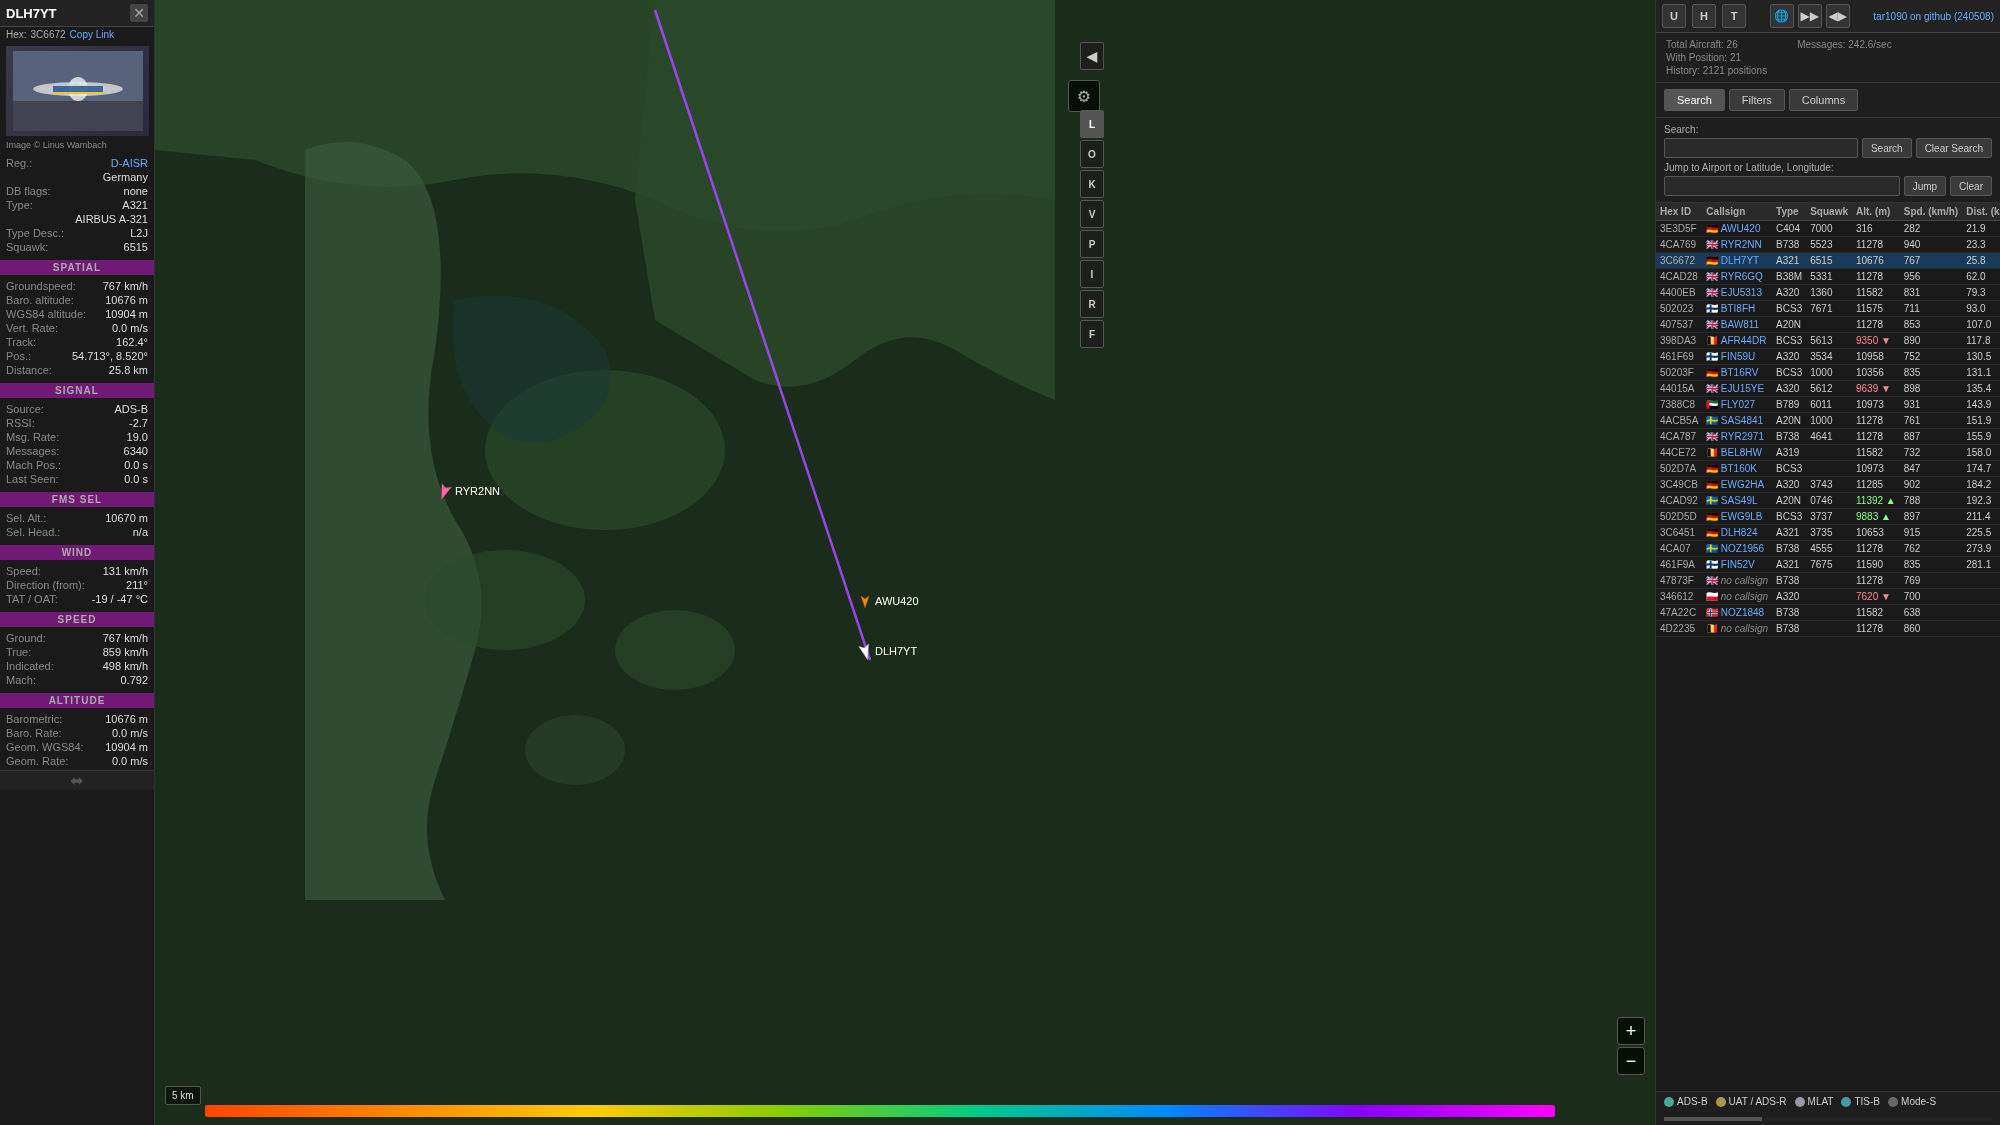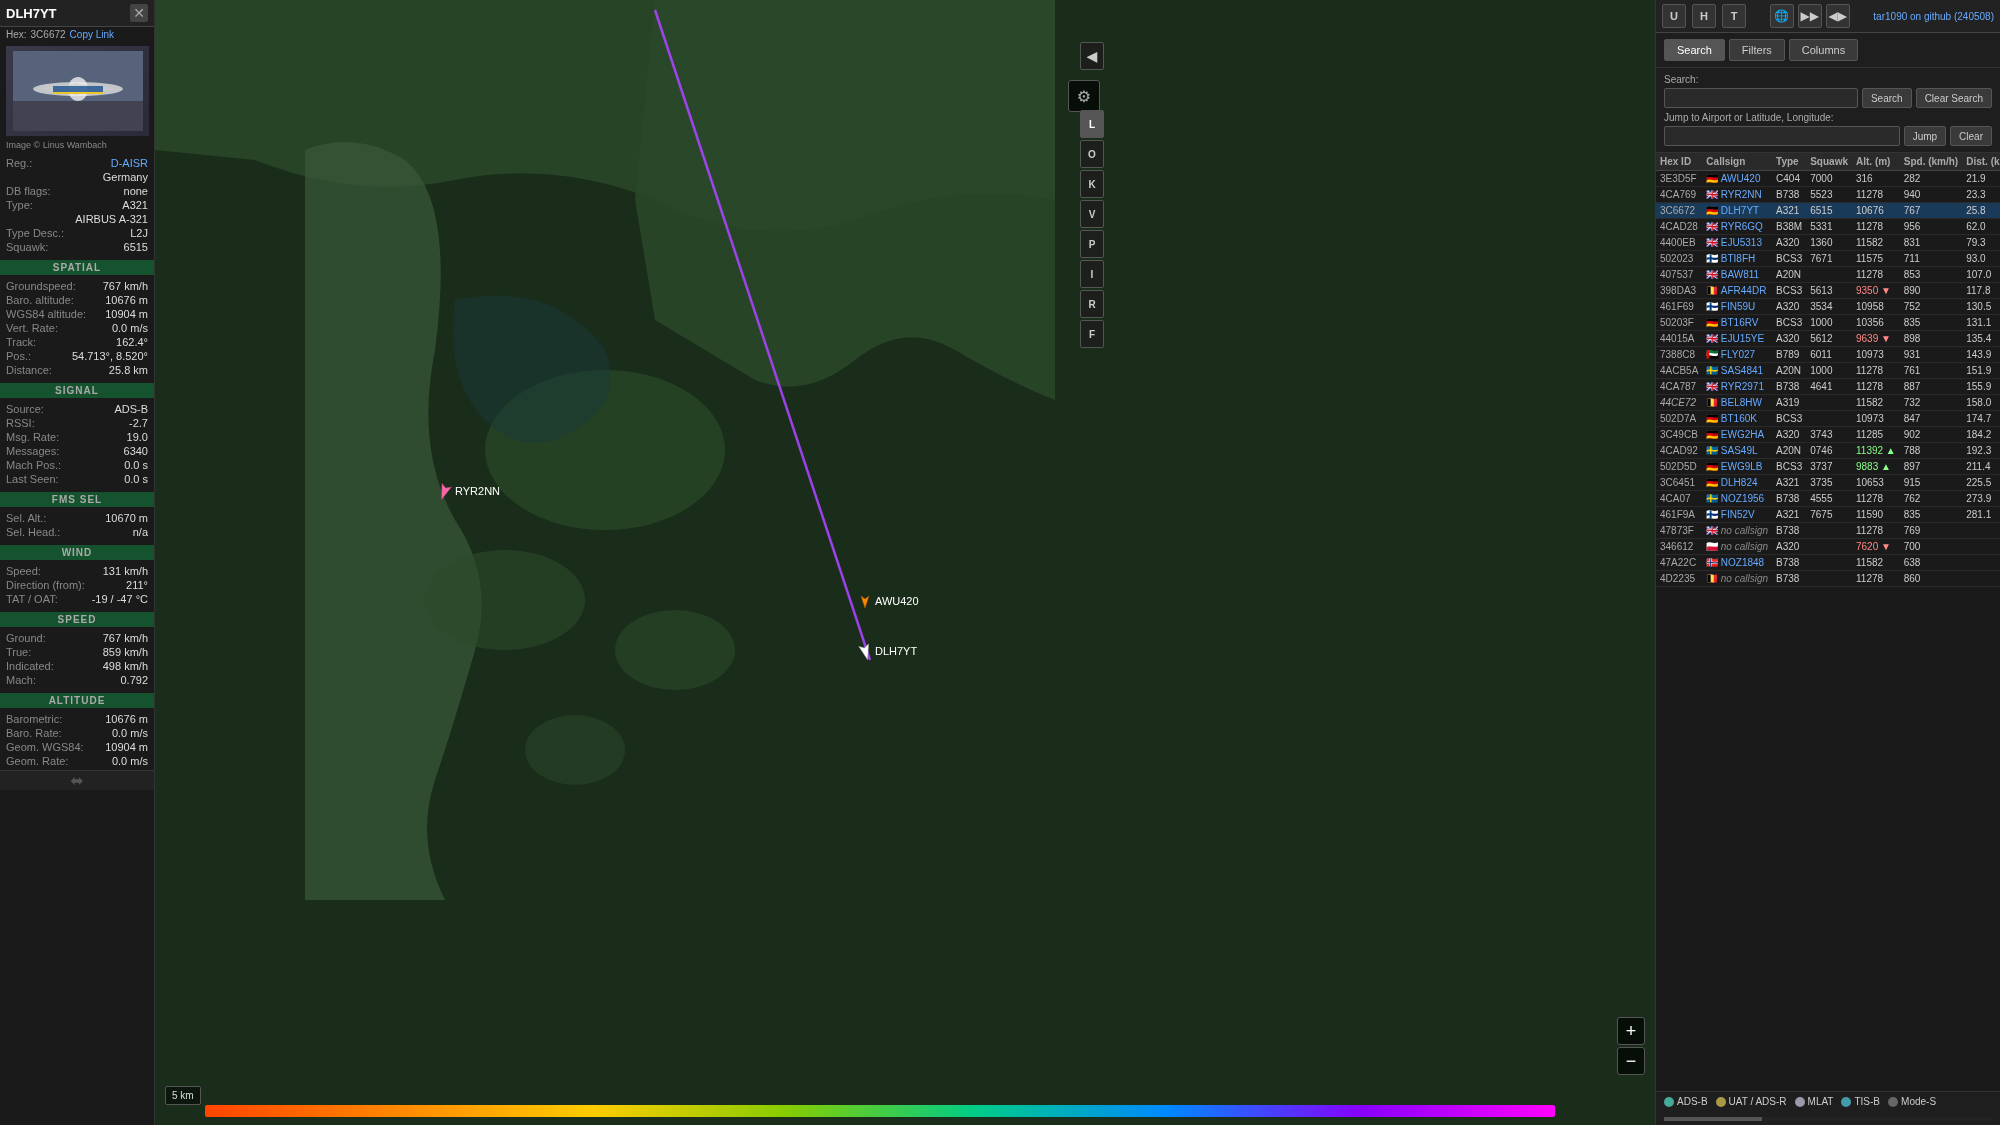--- a/index.html
+++ b/index.html
@@ -20,21 +20,21 @@
     #hex-row { padding: 2px 6px; font-size: 10px; color: #aaa; display: flex; align-items: flex-end; gap: 4px; }
     #copy-link { color: #6af; cursor: pointer; font-size: 10px; }
     #aircraft-image { width: 143px; height: 90px; background: #333; margin: 4px 6px; overflow: hidden; position: relative; }
     #image-credit { font-size: 9px; color: #888; padding: 0 6px 4px; }
 
     .info-section { padding: 2px 6px; }
     .info-row { display: flex; justify-content: space-between; padding: 1px 0; }
     .info-label { color: #888; }
     .info-value { color: #ddd; text-align: right; }
     .section-header {
-      background: #14532d; color: #aaa; padding: 2px 6px; font-size: 10px; font-weight: bold;
+      background: #701a75; color: #aaa; padding: 2px 6px; font-size: 10px; font-weight: bold;
       text-align: center; margin: 4px 0 2px; letter-spacing: 1px;
     }
 
     
     #map-container {
       position: absolute; left: 155px; top: 0; right: 345px; height: 1125px;
       background: #2d4a2d; overflow: hidden;
     }
     #map-bg {
       width: 100%; height: 100%;
@@ -480,20 +480,30 @@
     <button class="mode-btn">H</button>
     <button class="mode-btn">T</button>
     <div id="nav-icons">
       <button class="nav-icon-btn">🌐</button>
       <button class="nav-icon-btn">▶▶</button>
       <button class="nav-icon-btn">◀▶</button>
     </div>
     <a style="margin-left:auto;color:#6af;font-size:10px;text-decoration:none;">tar1090 on github (240508)</a>
   </div>
 
+  <div id="stats-bar">
+    <div class="stat-group">
+      <span class="stat-label">Total Aircraft: <span>26</span></span>
+      <span class="stat-label">With Position: <span>21</span></span>
+      <span class="stat-label">History: <span>2121 positions</span></span>
+    </div>
+    <div class="stat-group">
+      <span class="stat-label">Messages: <span>242.6/sec</span></span>
+    </div>
+  </div>
 
   <div id="action-row">
     <button class="action-btn active">Search</button>
     <button class="action-btn">Filters</button>
     <button class="action-btn">Columns</button>
   </div>
 
   <div id="search-section">
     <div class="search-label">Search:</div>
     <div class="search-row">
@@ -658,21 +668,21 @@
     <td style="color:#aaa;">4CA787</td>
     <td><span style="margin-right:2px;">🇬🇧</span><span style="color:#6af;">RYR2971</span></td>
     <td>B738</td>
     <td>4641</td>
     <td>11278</td>
     <td>887</td>
     <td>155.9</td>
 
   </tr>
           <tr>
-    <td style="color:#aaa;font-style:italic;">44CE72</td>
+    <td style="color:#aaa;">44CE72</td>
     <td><span style="margin-right:2px;">🇧🇪</span><span style="color:#6af;">BEL8HW</span></td>
     <td>A319</td>
     <td></td>
     <td>11582</td>
     <td>732</td>
     <td>158.0</td>
 
   </tr>
           <tr>
     <td style="color:#aaa;">502D7A</td>

